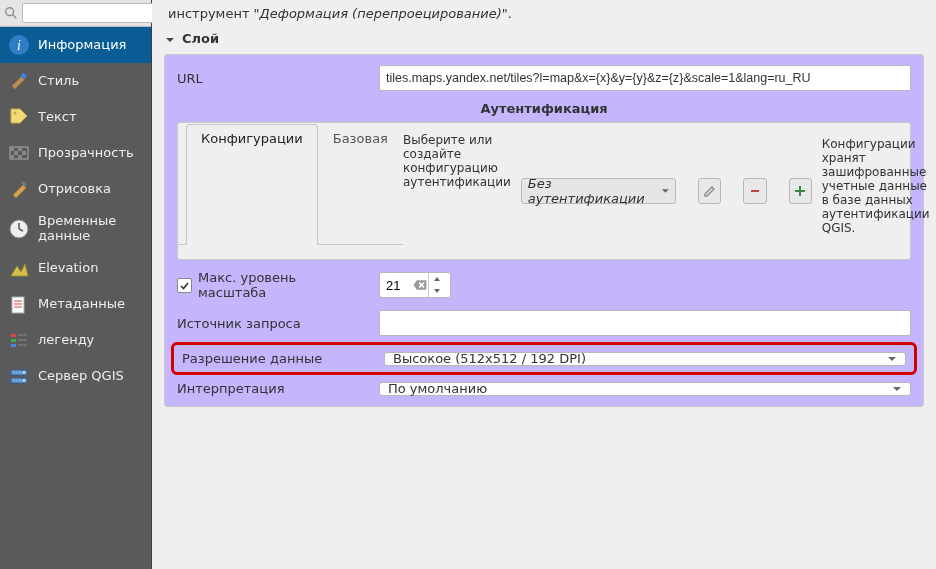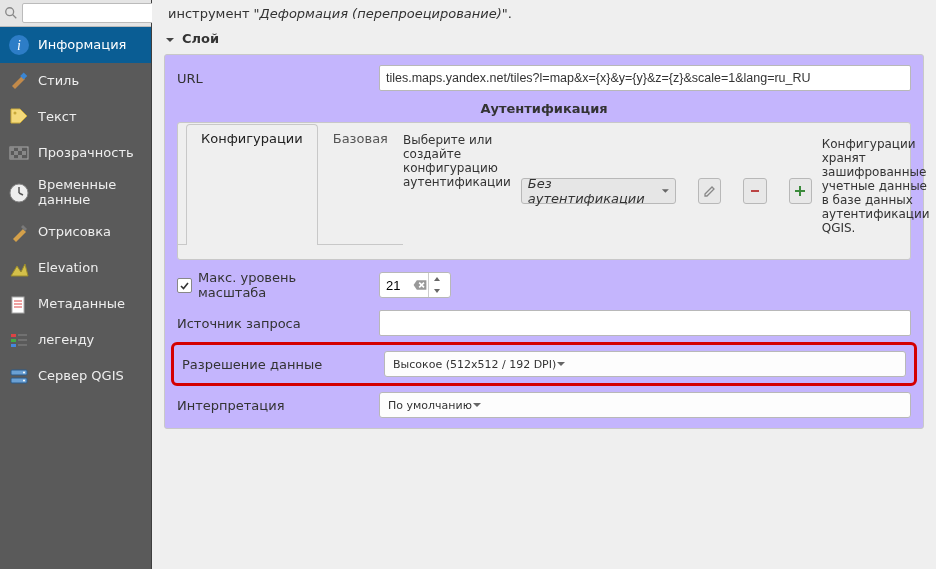--- a/index.html
+++ b/index.html
@@ -37,21 +37,21 @@
   .tool-btn { width: 26px; height: 26px; border: 1px solid #b8b8b8; background: #e8e8e8; border-radius: 3px; display: inline-flex; align-items: center; justify-content: center; cursor: pointer; }
   .tool-btn svg { width: 14px; height: 14px; }
   .checkbox { width: 15px; height: 15px; border: 1px solid #888; background: #fff; border-radius: 2px; display: inline-flex; align-items: center; justify-content: center; cursor: pointer; flex-shrink: 0; }
   .checkbox svg { width: 11px; height: 11px; }
   .spin { display: inline-flex; border: 1px solid #b8b8b8; border-radius: 3px; background: #fff; height: 26px; width: 72px; align-items: stretch; }
   .spin input { border: none; width: 44px; padding: 0 6px; font-size: 13px; background: transparent; }
   .spin .clear { width: 16px; display:flex; align-items:center; justify-content:center; color:#888; }
   .spin .arrows { width: 16px; display: flex; flex-direction: column; border-left: 1px solid #ccc; }
   .spin .arrows div { flex: 1; display: flex; align-items: center; justify-content: center; cursor: pointer; }
   .spin .arrows svg { width: 8px; height: 6px; }
-  .select-wide { flex: 1; height: 26px; border: 1px solid #b8b8b8; border-radius: 3px; background: #fdfdfd; display: flex; align-items: center; justify-content: flex-start; padding: 0 8px; font-size: 11px; cursor: pointer; }
+  .select-wide { flex: 1; height: 14px; border: 1px solid #b8b8b8; border-radius: 3px; background: #fdfdfd; display: flex; align-items: center; justify-content: space-between; padding: 0 8px; font-size: 13px; cursor: pointer; }
   .select-wide svg { width: 10px; height: 10px; }
   .highlight-row { border: 3px solid #d40000; border-radius: 6px; padding: 6px 8px; margin: -4px -6px; }
 </style>
 </head>
 <body>
 
 <div class="app">
 
   <div class="sidebar">
     <div class="search-wrap">
@@ -103,36 +103,36 @@
             <rect x="2" y="13" width="4" height="4" fill="#888"></rect>
             <rect x="10" y="13" width="4" height="4" fill="#888"></rect>
           </svg>
       </span>
       <span class="label">Прозрачность</span>
     </div>
 
     <div class="side-item">
       <span class="icon-box">
         <svg viewBox="0 0 22 22">
+            <path d="M5 17 L15 7 L18 10 L8 20 Z" fill="#d4a04a"></path>
+            <path d="M15 3 L19 7 L17 9 L13 5 Z" fill="#7a7a7a"></path>
+          </svg>
+      </span>
+      <span class="label">Отрисовка</span>
+    </div>
+
+    <div class="side-item">
+      <span class="icon-box">
+        <svg viewBox="0 0 22 22">
             <circle cx="11" cy="11" r="9" fill="#eee" stroke="#888"></circle>
             <line x1="11" y1="11" x2="11" y2="5" stroke="#555" stroke-width="1.5"></line>
             <line x1="11" y1="11" x2="15" y2="13" stroke="#555" stroke-width="1.5"></line>
           </svg>
       </span>
       <span class="label">Временные данные</span>
-    </div>
-
-    <div class="side-item">
-      <span class="icon-box">
-        <svg viewBox="0 0 22 22">
-            <path d="M5 17 L15 7 L18 10 L8 20 Z" fill="#d4a04a"></path>
-            <path d="M15 3 L19 7 L17 9 L13 5 Z" fill="#7a7a7a"></path>
-          </svg>
-      </span>
-      <span class="label">Отрисовка</span>
     </div>
 
     <div class="side-item">
       <span class="icon-box">
         <svg viewBox="0 0 22 22">
             <path d="M3 18 L9 8 L13 14 L17 6 L20 18 Z" fill="#d4c04a" stroke="#9a8a2a"></path>
           </svg>
       </span>
       <span class="label">Elevation</span>
     </div>

